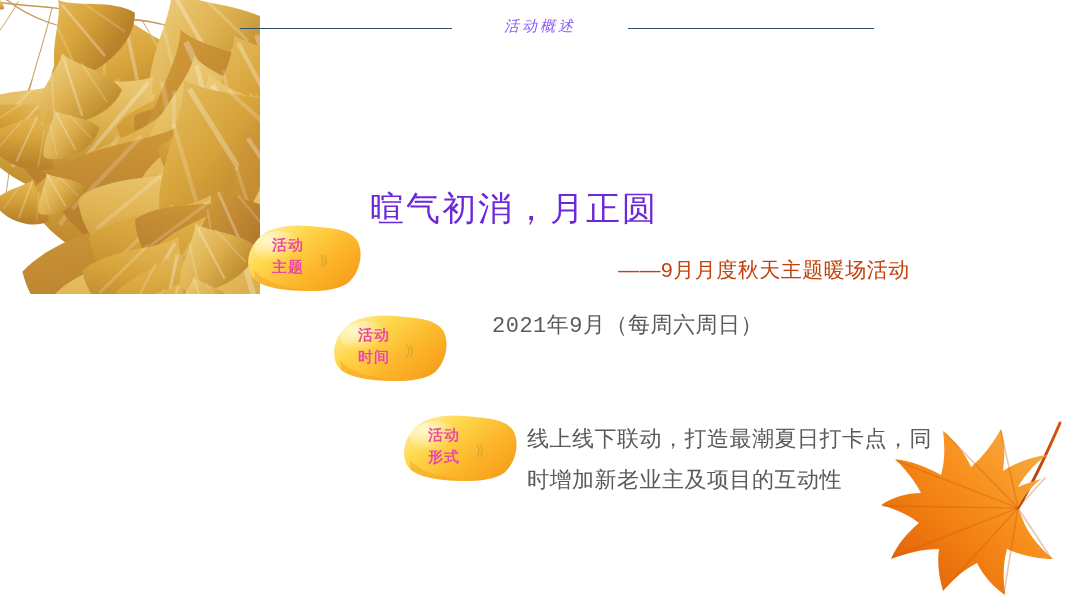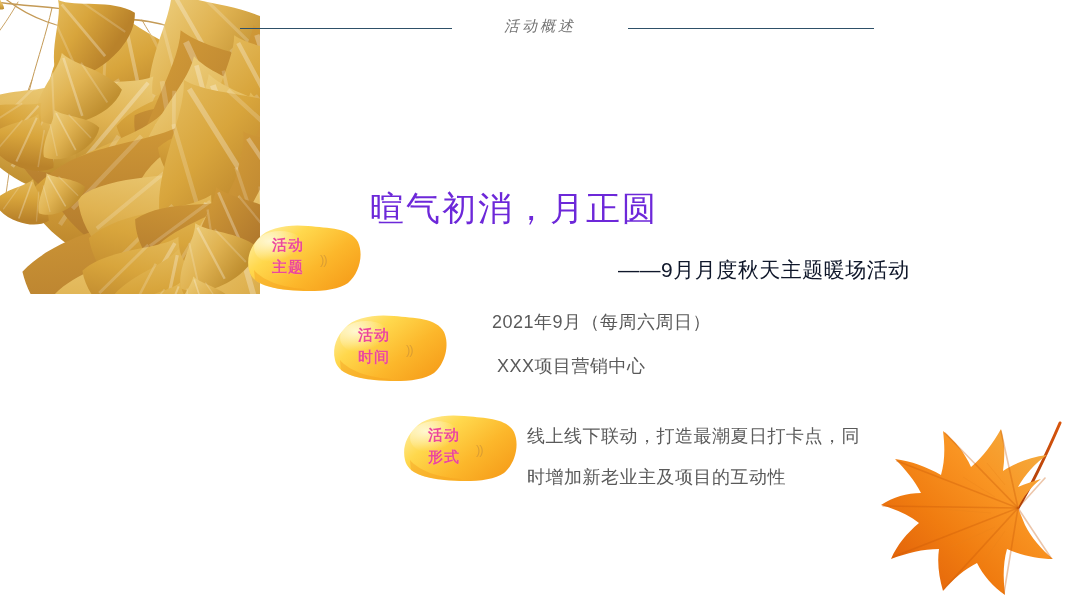--- a/index.html
+++ b/index.html
@@ -37,21 +37,21 @@
   #hdr-rule-right { left: 628px; width: 246px; }
   #header-title {
     position: absolute;
     left: 452px;
     top: 17px;
     width: 176px;
     text-align: center;
     font-family: "Liberation Serif", "DejaVu Serif", serif;
     font-size: 15px;
     letter-spacing: 3px;
-    color: #737373;
+    color: #8b5cf6;
     font-style: italic;
     white-space: nowrap;
   }
 
   
   #ginkgo-decoration {
     position: absolute;
     left: -8px;
     top: -6px;
     width: 268px;
@@ -76,21 +76,21 @@
     letter-spacing: 2px;
     color: #6d28d9;
     white-space: nowrap;
   }
   #main-subtitle {
     position: absolute;
     left: 618px;
     top: 256px;
     font-size: 21px;
     letter-spacing: 0.5px;
-    color: #0f172a;
+    color: #c2410c;
     white-space: nowrap;
   }
 
   
   .badge {
     position: absolute;
     width: 118px;
     height: 72px;
   }
   .badge .blob {
@@ -122,24 +122,25 @@
     letter-spacing: -1px;
   }
 
   #badge-theme    { left: 246px; top: 222px; }
   #badge-time     { left: 332px; top: 312px; }
   #badge-format   { left: 402px; top: 412px; }
 
   
   .body-line {
     position: absolute;
-    font-size: 18px;
+    font-size: 22px;
     color: #5a5a5a;
     letter-spacing: 0.5px;
     white-space: nowrap;
+    font-family: Liberation Mono, monospace;
   }
   #time-line-1   { left: 492px; top: 310px; }
   #time-line-2   { left: 497px; top: 354px; }
   #format-line-1 { left: 527px; top: 424px; }
   #format-line-2 { left: 527px; top: 465px; }
 </style>
 </head>
 <body>
 
 <div id="slide">
@@ -326,21 +327,20 @@
       <path d="M8 48 C 18 60 40 66 60 67 C 44 70 20 66 9 58 Z" fill="#f4a020" opacity="0.45"></path>
     </svg>
     <div class="badge-text">
       <span>活动</span>
       <span>形式</span>
     </div>
     <div class="badge-glyph">))</div>
   </div>
 
   <div class="body-line" id="time-line-1">2021年9月（每周六周日）</div>
-  <div class="body-line" id="time-line-2">XXX项目营销中心</div>
   <div class="body-line" id="format-line-1">线上线下联动，打造最潮夏日打卡点，同</div>
   <div class="body-line" id="format-line-2">时增加新老业主及项目的互动性</div>
 
   <div id="maple-decoration">
     <svg width="225" height="203" viewBox="0 0 225 203" xmlns="http://www.w3.org/2000/svg">
       <defs>
         <linearGradient id="mp" x1="0.08" y1="0.85" x2="0.85" y2="0.1">
           <stop offset="0%" stop-color="#e2620a"></stop>
           <stop offset="35%" stop-color="#f07c10"></stop>
           <stop offset="70%" stop-color="#f99422"></stop>

